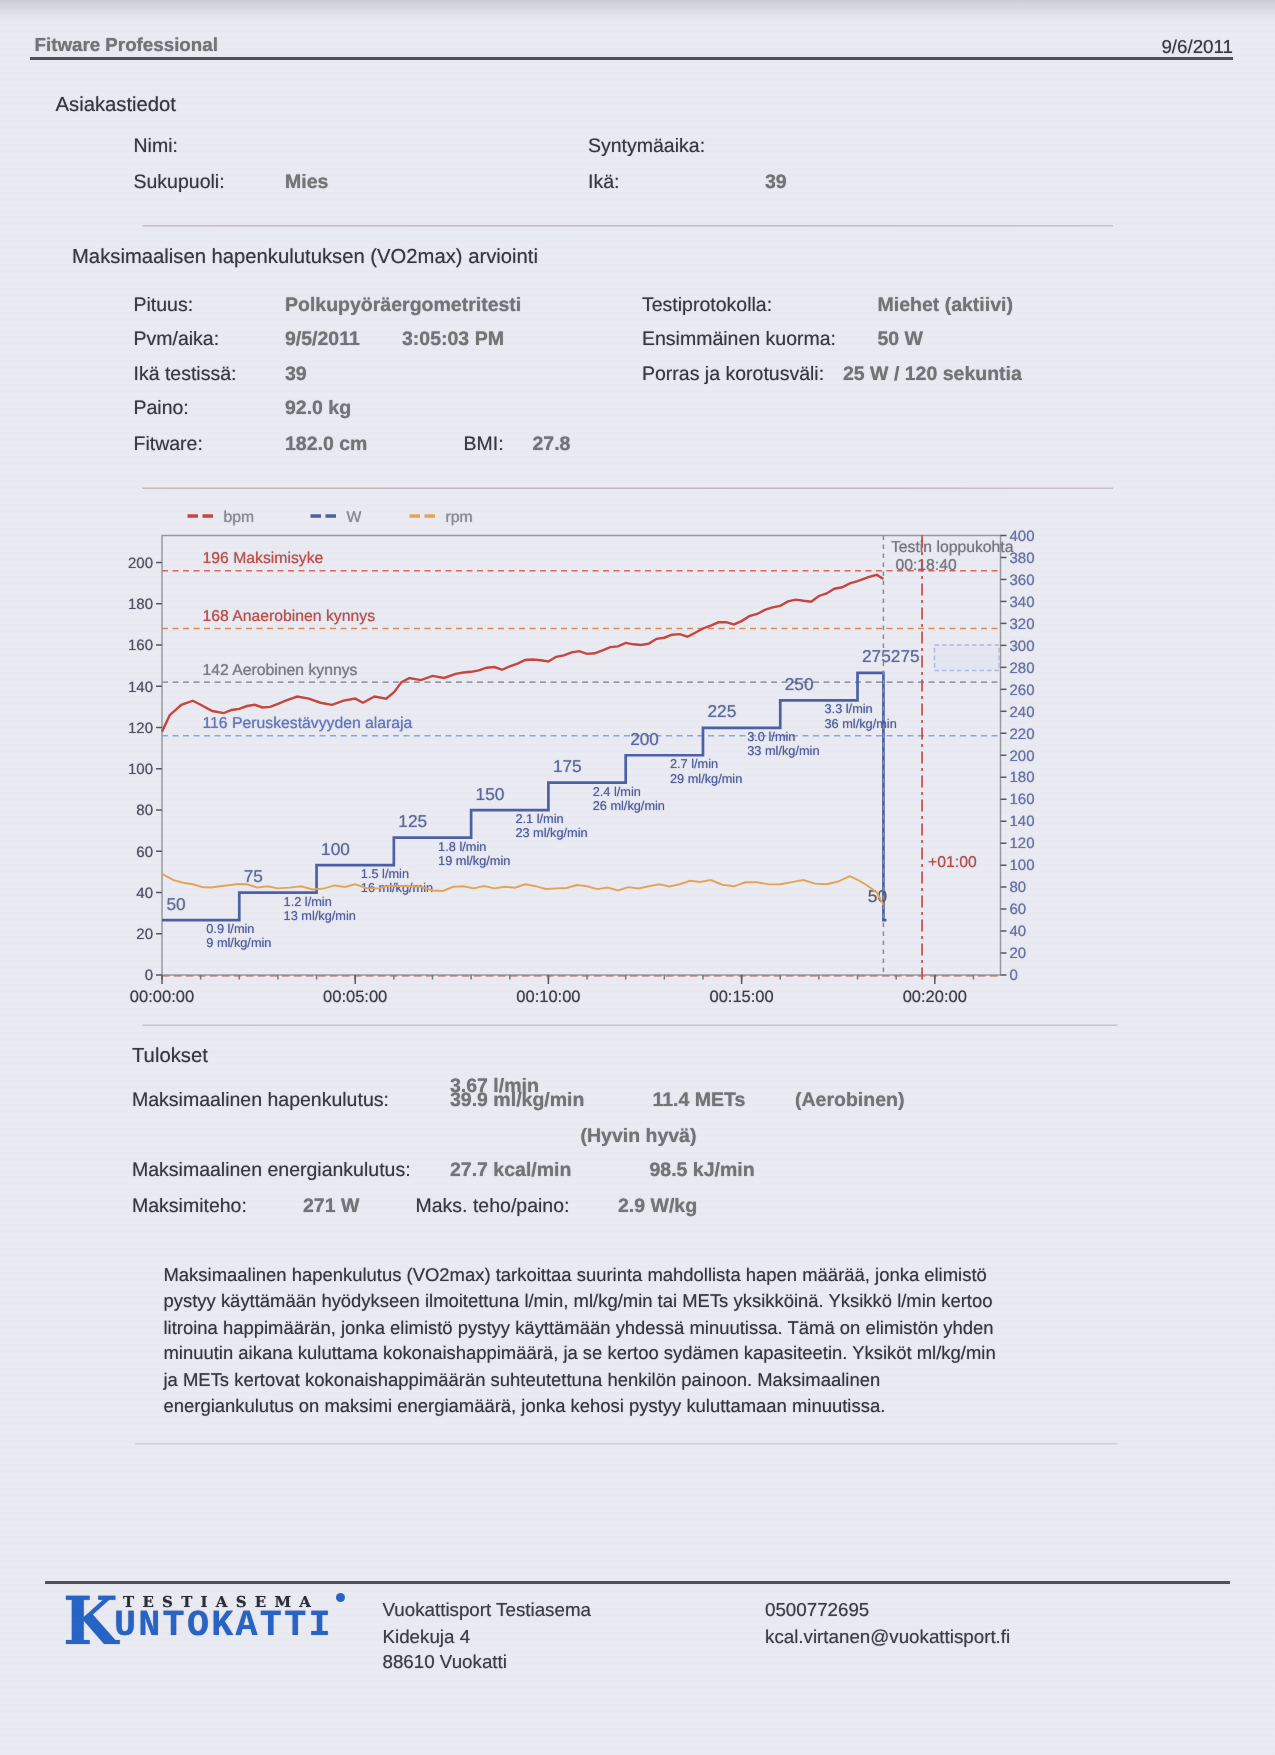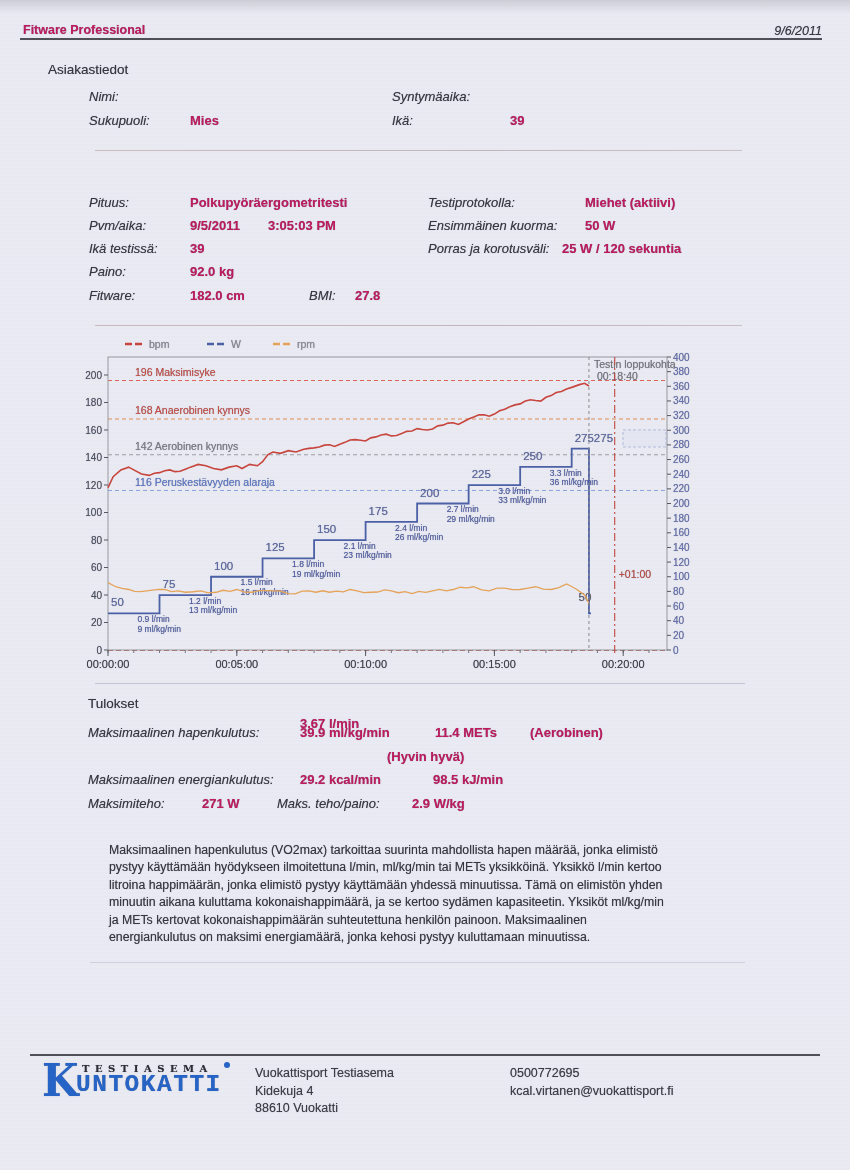--- a/index.html
+++ b/index.html
@@ -6,22 +6,22 @@
   body{width:850px;height:1170px;background:#e9eaf2;position:relative;overflow:hidden;
        font-family:"Liberation Sans",sans-serif;color:#35363e;}
   .page{position:absolute;inset:0;}
   
   .scan-top{position:absolute;left:0;top:0;width:850px;height:14px;
     background:linear-gradient(to bottom,#c6c7cf,#e9eaf2);opacity:.8;}
   .scan-noise{position:absolute;inset:0;pointer-events:none;opacity:.35;
     background:repeating-linear-gradient(0deg, rgba(120,125,150,.04) 0 2px, rgba(255,255,255,.03) 2px 4px);}
   .soft{text-shadow:0 0 .7px rgba(45,45,70,.55);}
   .abs{position:absolute;white-space:nowrap;}
-  .lbl{font-size:13px;color:#35363e;font-style:italic;}
-  .val{font-size:13px;font-weight:bold;color:#be185d;}
+  .lbl{font-size:13px;color:#35363e;}
+  .val{font-size:13px;font-weight:bold;color:#737373;}
   .h1{font-size:13.5px;color:#34353d;}
   .rule{position:absolute;background:#4e4e57;}
   .sep{position:absolute;height:1px;background:linear-gradient(to right,#c2aeae,#b9a9b0 60%,#c4b4bb);opacity:.8;}
   .desc{position:absolute;left:109px;top:842px;width:562px;font-size:12.3px;line-height:17.4px;
         color:#34353c;white-space:normal;}
   
   .logo-k{position:absolute;left:42px;top:1056px;font-family:"DejaVu Serif",serif;font-weight:bold;
           font-size:42px;color:#2463c6;transform:scaleY(1.05);}
   .logo-top{position:absolute;left:82px;top:1063px;font-size:10px;font-weight:bold;letter-spacing:5.5px;
             color:#2b2c33;font-family:"DejaVu Serif",serif;}
@@ -34,29 +34,30 @@
 </head>
 <body>
 
 <div class="page soft">
   <div class="scan-top"></div>
 
   <div class="abs val" style="left:23px;top:23px;font-size:12.5px">Fitware Professional</div>
   <div class="abs lbl" style="right:28px;top:24px;font-size:12.5px">9/6/2011</div>
   <div class="rule" style="left:20px;top:38px;width:802px;height:2px"></div>
 
-  <div class="abs h1" style="left:48px;top:62px">Asiakastiedot</div>
+  <div class="abs h1" style="left:37px;top:62px">Asiakastiedot</div>
   <div class="abs lbl" style="left:89px;top:89px">Nimi:</div>
   <div class="abs lbl" style="left:392px;top:89px">Syntymäaika:</div>
   <div class="abs lbl" style="left:89px;top:113px">Sukupuoli:</div>
   <div class="abs val" style="left:190px;top:113px">Mies</div>
   <div class="abs lbl" style="left:392px;top:113px">Ikä:</div>
   <div class="abs val" style="left:510px;top:113px">39</div>
   <div class="sep" style="left:95px;top:150px;width:647px"></div>
 
+  <div class="abs h1" style="left:48px;top:163px">Maksimaalisen hapenkulutuksen (VO2max) arviointi</div>
   <div class="abs lbl" style="left:89px;top:195px">Pituus:</div>
   <div class="abs val" style="left:190px;top:195px">Polkupyöräergometritesti</div>
   <div class="abs lbl" style="left:428px;top:195px">Testiprotokolla:</div>
   <div class="abs val" style="left:585px;top:195px">Miehet (aktiivi)</div>
 
   <div class="abs lbl" style="left:89px;top:218px">Pvm/aika:</div>
   <div class="abs val" style="left:190px;top:218px">9/5/2011</div>
   <div class="abs val" style="left:268px;top:218px">3:05:03 PM</div>
   <div class="abs lbl" style="left:428px;top:218px">Ensimmäinen kuorma:</div>
   <div class="abs val" style="left:585px;top:218px">50 W</div>
@@ -244,21 +245,21 @@
   <div class="sep" style="left:95px;top:683px;width:650px;background:#b6b8c8"></div>
 
   <div class="abs h1" style="left:88px;top:696px">Tulokset</div>
   <div class="abs lbl" style="left:88px;top:725px">Maksimaalinen hapenkulutus:</div>
   <div class="abs val" style="left:300px;top:725px">39.9 ml/kg/min</div>
   <div class="abs val" style="left:435px;top:725px">11.4 METs</div>
   <div class="abs val" style="left:530px;top:725px">(Aerobinen)</div>
   <div class="abs val" style="left:300px;top:716px">3.67 l/min</div>
   <div class="abs val" style="left:387px;top:749px">(Hyvin hyvä)</div>
   <div class="abs lbl" style="left:88px;top:772px">Maksimaalinen energiankulutus:</div>
-  <div class="abs val" style="left:300px;top:772px">29.2 kcal/min</div>
+  <div class="abs val" style="left:300px;top:772px">27.7 kcal/min</div>
   <div class="abs val" style="left:433px;top:772px">98.5 kJ/min</div>
   <div class="abs lbl" style="left:88px;top:796px">Maksimiteho:</div>
   <div class="abs val" style="left:202px;top:796px">271 W</div>
   <div class="abs lbl" style="left:277px;top:796px">Maks. teho/paino:</div>
   <div class="abs val" style="left:412px;top:796px">2.9 W/kg</div>
 
   <div class="desc">Maksimaalinen hapenkulutus (VO2max) tarkoittaa suurinta mahdollista hapen määrää, jonka elimistö pystyy käyttämään hyödykseen ilmoitettuna l/min, ml/kg/min tai METs yksikköinä. Yksikkö l/min kertoo litroina happimäärän, jonka elimistö pystyy käyttämään yhdessä minuutissa. Tämä on elimistön yhden minuutin aikana kuluttama kokonaishappimäärä, ja se kertoo sydämen kapasiteetin. Yksiköt ml/kg/min ja METs kertovat kokonaishappimäärän suhteutettuna henkilön painoon. Maksimaalinen energiankulutus on maksimi energiamäärä, jonka kehosi pystyy kuluttamaan minuutissa.</div>
   <div class="sep" style="left:90px;top:962px;width:655px;background:#c3c9da"></div>
 
   <div class="rule" style="left:30px;top:1054px;width:790px;height:1.6px"></div>

